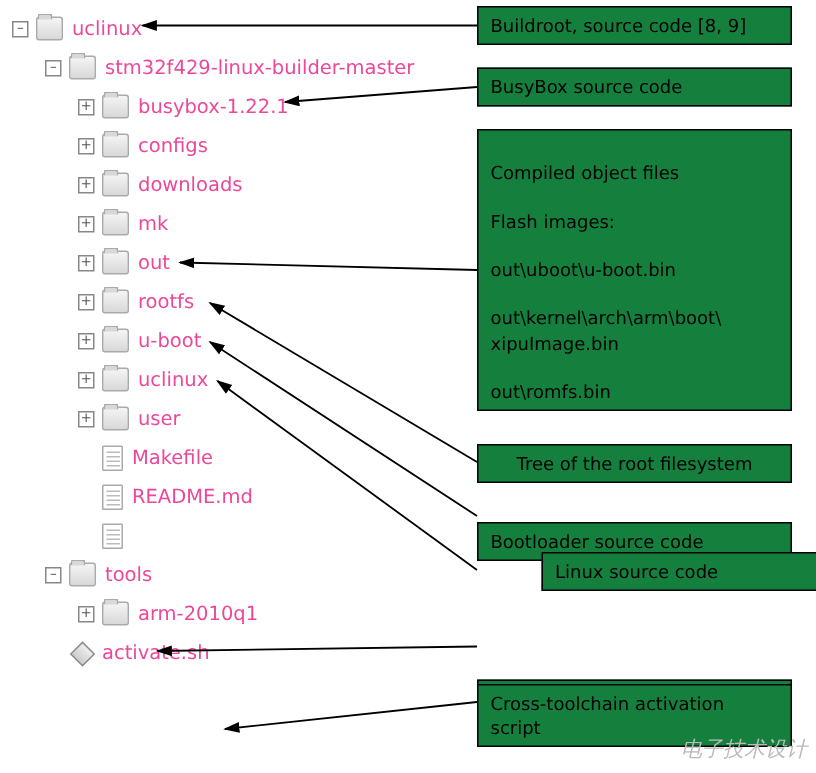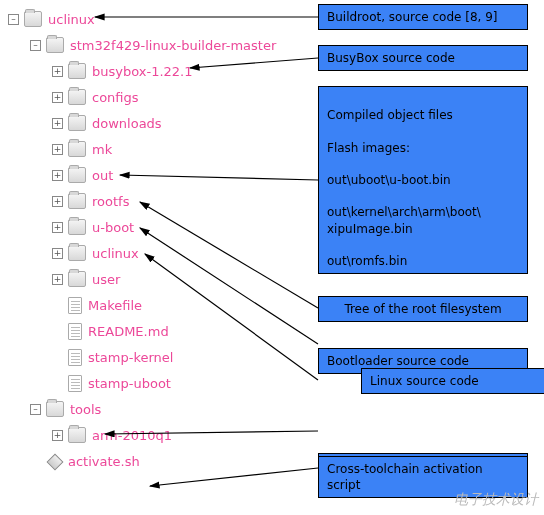--- a/index.html
+++ b/index.html
@@ -107,21 +107,21 @@
     border:1px solid #888;
     background:linear-gradient(#eee,#ccc);
     transform:rotate(45deg);
   }
   .label {
     color:#ec4899;
   }
   .annot {
     position: absolute;
     border: 1px solid #000;
-    background: #3b82f6;
+    background: #15803d;
     padding: 4px 8px;
     font-size: 12px;
     line-height: 1.35;
     color:#000;
   }
   svg.arrows {
     position:absolute;
     left:0; top:0;
     width:544px; height:515px;
     pointer-events:none;
@@ -206,26 +206,20 @@
       <span class="label">Makefile</span>
     </div>
     <div class="row indent-2">
       <span class="toggle-space"></span>
       <span class="icon file"></span>
       <span class="label">README.md</span>
     </div>
     <div class="row indent-2">
       <span class="toggle-space"></span>
       <span class="icon file"></span>
-      <span class="label">stamp-kernel</span>
-    </div>
-    <div class="row indent-2">
-      <span class="toggle-space"></span>
-      <span class="icon file"></span>
-      <span class="label">stamp-uboot</span>
     </div>
 
     <div class="row indent-1">
       <span class="toggle">–</span>
       <span class="icon folder"></span>
       <span class="label">tools</span>
     </div>
     <div class="row indent-2">
       <span class="toggle">+</span>
       <span class="icon folder"></span>

